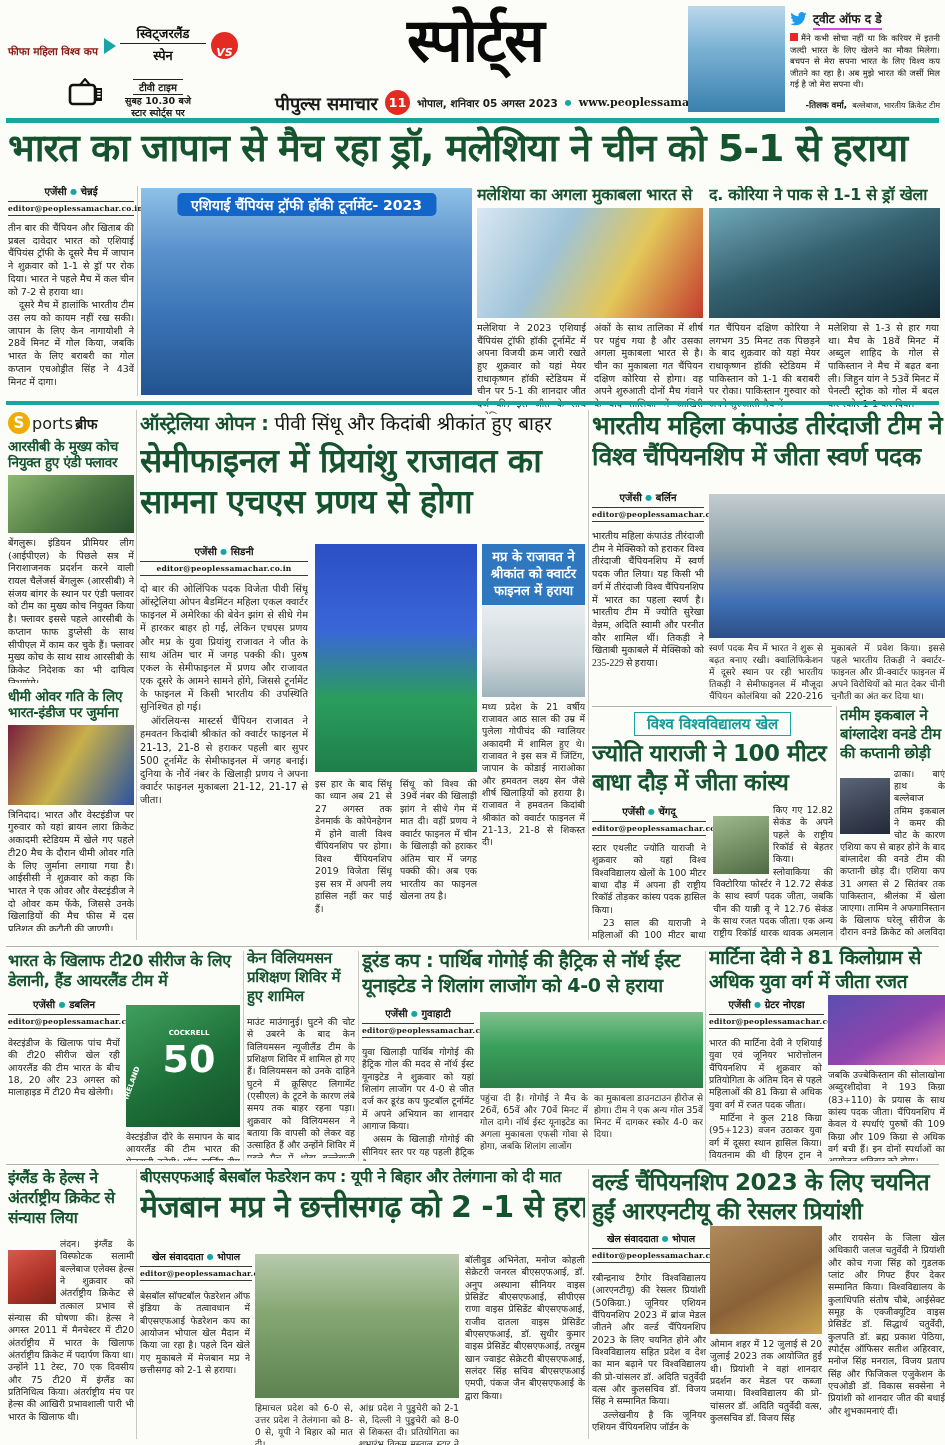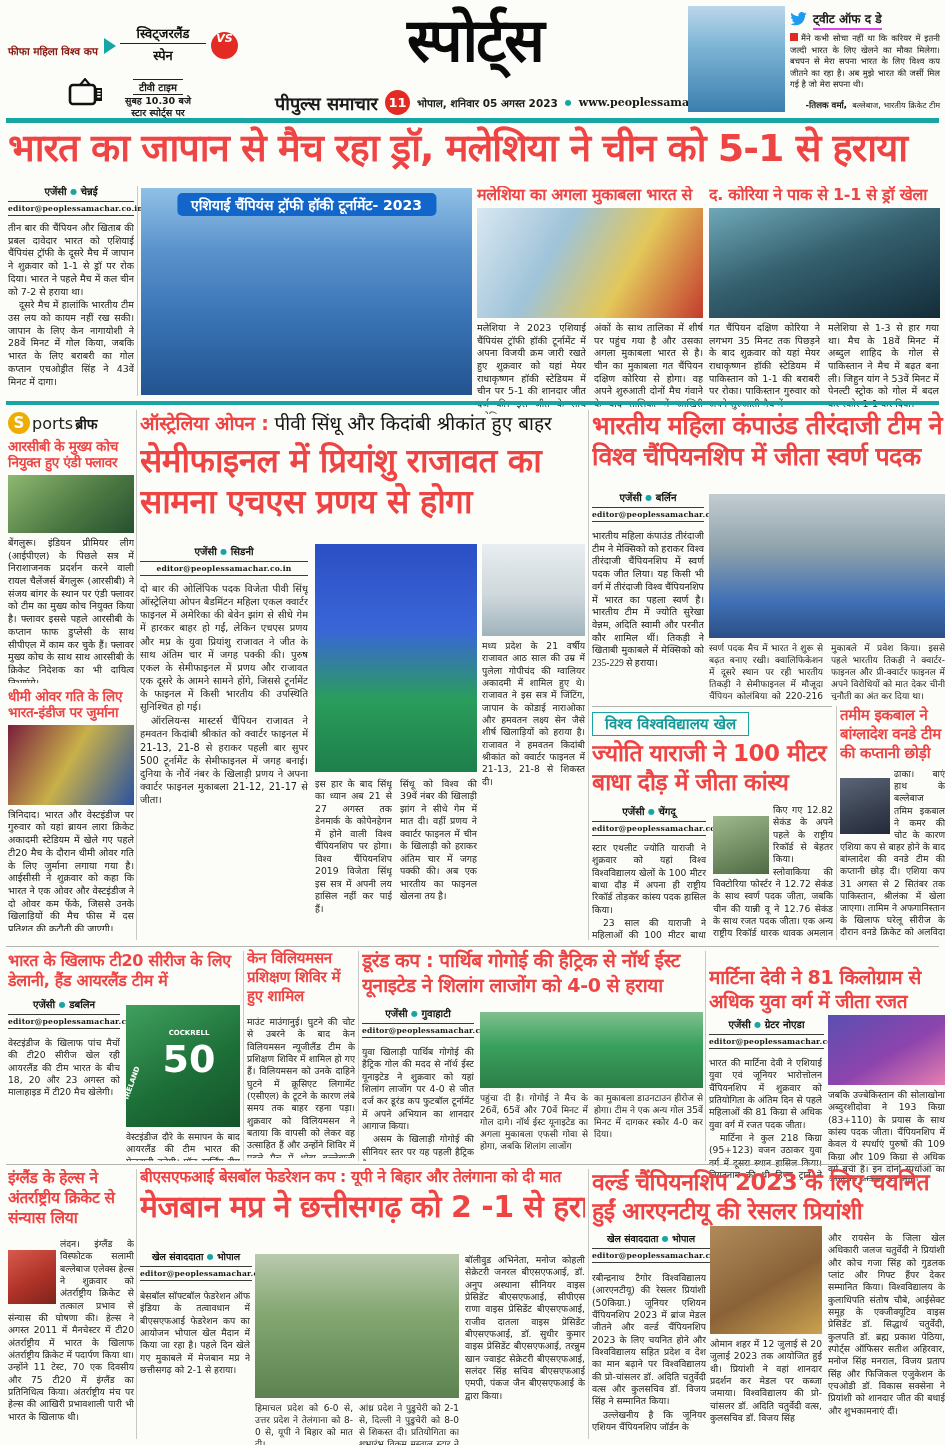--- a/index.html
+++ b/index.html
@@ -1,19 +1,19 @@
 <!DOCTYPE html>
 <html><head>
 <meta charset="utf-8">
 <style>
   html,body{margin:0;padding:0;background:#e9e9e4;}
   #page{position:relative;width:945px;height:1445px;margin:0 auto;background:#fcfcf8;
         font-family:"DejaVu Sans","Liberation Sans",sans-serif;color:#1a1a1a;overflow:hidden;}
   .abs{position:absolute;}
-  .head{font-weight:800;color:#ef4444;line-height:1.18;letter-spacing:-0.3px;}
+  .head{font-weight:800;color:#14532d;line-height:1.18;letter-spacing:-0.3px;}
   .bodytext{font-size:9.5px;line-height:1.34;text-align:justify;color:#1d1d1d;overflow:hidden;}
   .bodytext p{margin:0;}
   .bodytext p + p{text-indent:11px;margin-top:1px;}
   .byline{font-size:10px;font-weight:700;text-align:center;color:#141414;white-space:nowrap;}
   .dot{color:#18a6a4;font-size:8px;vertical-align:1px;}
   .email{font-size:7.6px;font-weight:700;text-align:center;border-top:1.2px solid #3a3a3a;
          border-bottom:1.2px solid #3a3a3a;padding:2px 0;margin-top:3px;
          font-family:"DejaVu Serif","Liberation Serif",serif;letter-spacing:.2px;}
   .photo{position:absolute;overflow:hidden;}
   .vline{position:absolute;width:1px;background:#c9c9c3;}
@@ -38,21 +38,21 @@
 <div id="page">
 
   <div class="abs" style="left:8px;top:22px;width:235px;height:94px;">
     <div class="abs" style="left:0;top:18px;width:94px;"><span class="promo-label">फीफा महिला विश्व कप</span></div>
     <div class="abs" style="left:96px;top:16px;width:0;height:0;border-top:8px solid transparent;border-bottom:8px solid transparent;border-left:12px solid #18a6a4;"></div>
     <div class="abs" style="left:112px;top:2px;width:86px;text-align:center;">
       <div class="promo-team">स्विट्जरलैंड</div>
       <div style="border-top:1.4px solid #222;margin:1px 0 2px;"></div>
       <div class="promo-team">स्पेन</div>
     </div>
-    <div class="abs" style="left:203px;top:10px;width:27px;height:27px;border-radius:50%;background:#e42b23;color:#fff;font-weight:800;font-style:italic;font-size:11px;display:flex;align-items:flex-start;justify-content:center;">
+    <div class="abs" style="left:203px;top:10px;width:27px;height:27px;border-radius:50%;background:#e42b23;color:#fff;font-weight:800;font-style:italic;font-size:11px;display:flex;align-items:flex-end;justify-content:center;">
         <span>VS</span>
       </div>
     <div class="abs" style="left:60px;top:56px;">
       <svg width="36" height="32" viewBox="0 0 36 32">
           <polyline points="12,7 17,1 22,7" fill="none" stroke="#111" stroke-width="2"></polyline>
           <rect x="2" y="7" width="25" height="19" rx="3" fill="none" stroke="#111" stroke-width="2.6"></rect>
           <rect x="28" y="10" width="6" height="13" fill="#111"></rect>
           <rect x="29.2" y="12" width="3.4" height="1.6" fill="#fff"></rect>
           <rect x="29.2" y="15" width="3.4" height="1.6" fill="#fff"></rect>
           <rect x="29.2" y="18" width="3.4" height="1.6" fill="#fff"></rect>
@@ -178,20 +178,21 @@
     </div>
     <div class="photo" style="left:175px;top:134px;width:162px;height:228px;background:linear-gradient(180deg,#2b4fc4 0%,#3a66d8 38%,#2a9d5c 68%,#1d7f4a 100%);"></div>
     <div class="abs bodytext" style="left:175px;top:368px;width:77px;height:162px;font-size:9.3px;">
         <p>इस हार के बाद सिंधू का ध्यान अब 21 से 27 अगस्त तक डेनमार्क के कोपेनहेगन में होने वाली विश्व चैंपियनशिप पर होगा। विश्व चैंपियनशिप 2019 विजेता सिंधू इस सत्र में अपनी लय हासिल नहीं कर पाई हैं।</p>
       </div>
     <div class="abs bodytext" style="left:260px;top:368px;width:77px;height:162px;font-size:9.3px;">
         <p>सिंधू को विश्व की 39वें नंबर की खिलाड़ी झांग ने सीधे गेम में मात दी। वहीं प्रणय ने क्वार्टर फाइनल में चीन के खिलाड़ी को हराकर अंतिम चार में जगह पक्की की। अब एक भारतीय का फाइनल खेलना तय है।</p>
       </div>
 
     <div class="abs" style="left:342px;top:134px;width:103px;height:396px;">
+      <div class="boxhead">मप्र के राजावत ने श्रीकांत को क्वार्टर फाइनल में हराया</div>
       <div class="photo" style="position:relative;width:103px;height:92px;background:linear-gradient(180deg,#e8edf0 0%,#cfd8dc 55%,#9fb3bc 100%);"></div>
       <div class="bodytext" style="margin-top:4px;height:236px;font-size:9.2px;">
           <p>मध्य प्रदेश के 21 वर्षीय राजावत आठ साल की उम्र में पुलेला गोपीचंद की ग्वालियर अकादमी में शामिल हुए थे। राजावत ने इस सत्र में जिंटिंग, जापान के कोडाई नाराओका और हमवतन लक्ष्य सेन जैसे शीर्ष खिलाड़ियों को हराया है। राजावत ने हमवतन किदांबी श्रीकांत को क्वार्टर फाइनल में 21-13, 21-8 से शिकस्त दी।</p>
         </div>
     </div>
   </div>
   <div class="vline" style="left:588px;top:410px;height:530px;"></div>
 
   <div class="abs" style="left:592px;top:410px;width:353px;height:292px;">
     <div class="head" style="font-size:25px;line-height:1.25;height:66px;overflow:hidden;letter-spacing:-0.5px;">भारतीय महिला कंपाउंड तीरंदाजी टीम ने विश्व चैंपियनशिप में जीता स्वर्ण पदक</div>
@@ -206,21 +207,21 @@
     <div class="abs bodytext" style="left:117px;top:232px;width:114px;height:58px;font-size:9px;">
         <p>स्वर्ण पदक मैच में भारत ने शुरू से बढ़त बनाए रखी। क्वालिफिकेशन में दूसरे स्थान पर रही भारतीय तिकड़ी ने सेमीफाइनल में मौजूदा चैंपियन कोलंबिया को 220-216 से हराकर खिताबी</p>
       </div>
     <div class="abs bodytext" style="left:239px;top:232px;width:114px;height:58px;font-size:9px;">
         <p>मुकाबले में प्रवेश किया। इससे पहले भारतीय तिकड़ी ने क्वार्टर-फाइनल और प्री-क्वार्टर फाइनल में अपने विरोधियों को मात देकर चीनी चुनौती का अंत कर दिया था।</p>
       </div>
   </div>
   <div class="hline" style="left:592px;top:706px;width:240px;"></div>
 
   <div class="abs" style="left:592px;top:712px;width:241px;height:228px;">
-    <div style="text-align:left;"><span class="kickerbox">विश्व विश्वविद्यालय खेल</span></div>
+    <div style="text-align:center;"><span class="kickerbox">विश्व विश्वविद्यालय खेल</span></div>
     <div class="head" style="margin-top:3px;font-size:23px;line-height:1.25;height:60px;overflow:hidden;letter-spacing:-0.5px;">ज्योति याराजी ने 100 मीटर बाधा दौड़ में जीता कांस्य</div>
     <div class="abs" style="left:0px;top:92px;width:114px;">
       <div class="byline"><span>एजेंसी</span> <span class="dot">●</span> <span>चेंगदू</span></div>
       <div class="email">editor@peoplessamachar.co.in</div>
     </div>
     <div class="abs bodytext" style="left:0px;top:130px;width:114px;height:98px;font-size:9.2px;">
       <p>स्टार एथलीट ज्योति याराजी ने शुक्रवार को यहां विश्व विश्वविद्यालय खेलों के 100 मीटर बाधा दौड़ में अपना ही राष्ट्रीय रिकॉर्ड तोड़कर कांस्य पदक हासिल किया।</p>
         <p>23 साल की याराजी ने महिलाओं की 100 मीटर बाधा दौड़ के फाइनल में 12.78 सेकंड का समय निकालकर तीसरा स्थान हासिल किया। इस प्रदर्शन से उन्होंने अक्टूबर 2022 में दर्ज</p>
     </div>
     <div class="abs bodytext" style="left:121px;top:92px;width:120px;height:136px;font-size:9.2px;">
@@ -281,21 +282,21 @@
     <div class="photo" style="left:118px;top:64px;width:223px;height:76px;background:linear-gradient(180deg,#7fc08e 0%,#39a05c 45%,#2c7f49 100%);"></div>
     <div class="abs bodytext" style="left:118px;top:144px;width:108px;height:69px;font-size:9px;">
         <p>पहुंचा दी है। गोगोई ने मैच के 26वें, 65वें और 70वें मिनट में गोल दागे। नॉर्थ ईस्ट यूनाइटेड का अगला मुकाबला एफसी गोवा से होगा, जबकि शिलांग लाजोंग</p>
       </div>
     <div class="abs bodytext" style="left:232px;top:144px;width:109px;height:69px;font-size:9px;">
         <p>का मुकाबला डाउनटाउन हीरोज से होगा। टीम ने एक अन्य गोल 35वें मिनट में दागकर स्कोर 4-0 कर दिया।</p>
       </div>
   </div>
   <div class="vline" style="left:705px;top:951px;height:210px;"></div>
 
-  <div class="abs" style="left:709px;top:945px;width:236px;height:216px;margin-top:20px;">
+  <div class="abs" style="left:709px;top:945px;width:236px;height:216px;">
     <div class="head" style="font-size:19px;line-height:1.28;height:50px;overflow:hidden;letter-spacing:-0.4px;">मार्टिना देवी ने 81 किलोग्राम से अधिक युवा वर्ग में जीता रजत</div>
     <div class="abs" style="left:0px;top:52px;width:115px;">
       <div class="byline"><span>एजेंसी</span> <span class="dot">●</span> <span>ग्रेटर नोएडा</span></div>
       <div class="email">editor@peoplessamachar.co.in</div>
     </div>
     <div class="abs bodytext" style="left:0px;top:92px;width:113px;height:124px;font-size:9.2px;">
       <p>भारत की मार्टिना देवी ने एशियाई युवा एवं जूनियर भारोत्तोलन चैंपियनशिप में शुक्रवार को प्रतियोगिता के अंतिम दिन से पहले महिलाओं की 81 किग्रा से अधिक युवा वर्ग में रजत पदक जीता।</p>
         <p>मार्टिना ने कुल 218 किग्रा (95+123) वजन उठाकर युवा वर्ग में दूसरा स्थान हासिल किया। वियतनाम की थी हिएन ट्रान ने कुल 224 किग्रा (100+124) वजन उठाकर स्वर्ण पदक जीता,</p>
     </div>
     <div class="photo" style="left:119px;top:50px;width:117px;height:70px;background:linear-gradient(150deg,#5a4fb0 0%,#8e44ad 55%,#e67fb0 100%);"></div>

